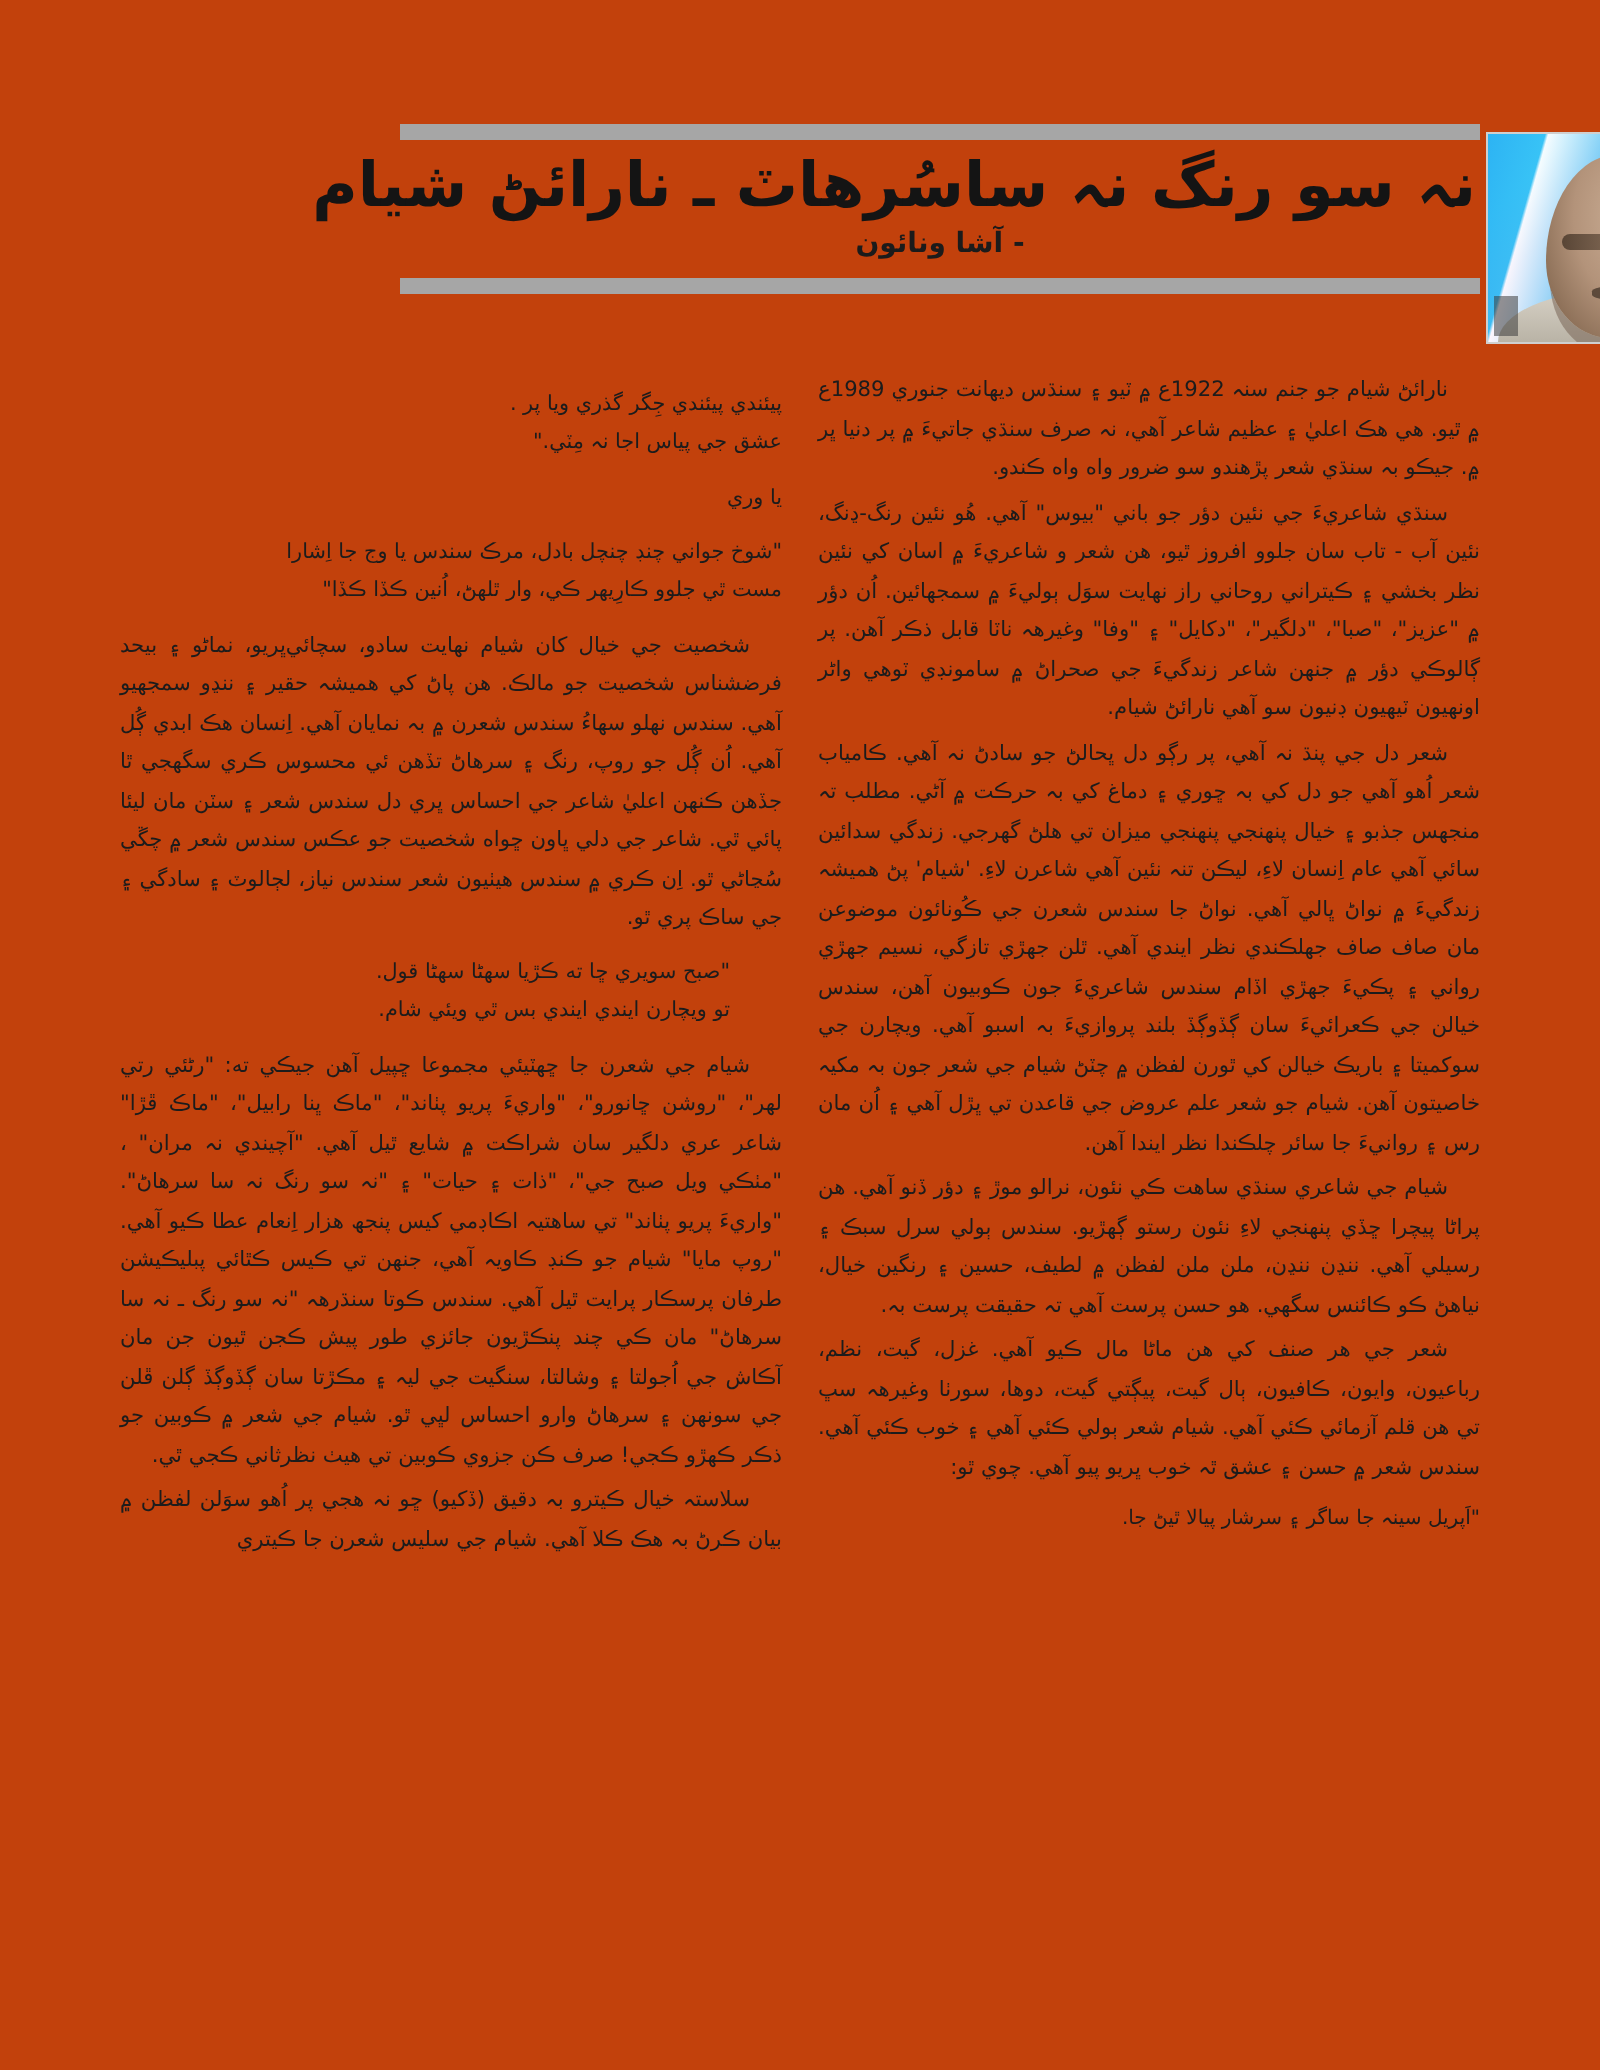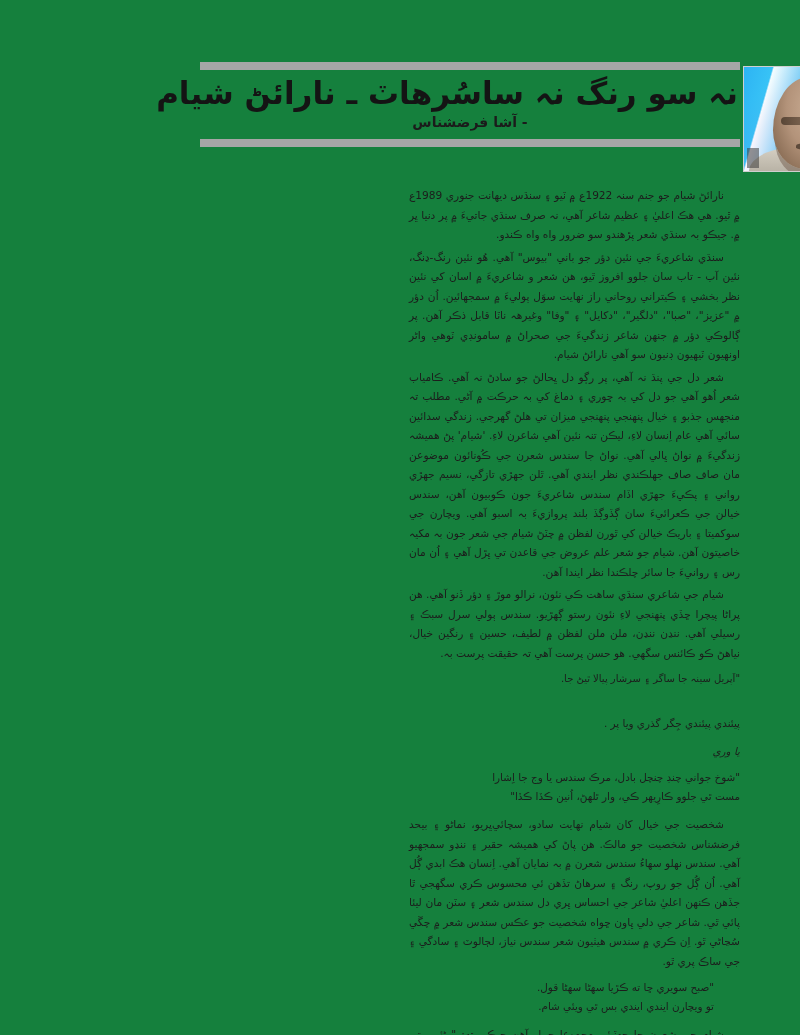--- a/index.html
+++ b/index.html
@@ -13,21 +13,21 @@
     height: 1035px;
     position: relative;
     font-family: "DejaVu Sans", "Liberation Sans", sans-serif;
     overflow: hidden;
   }
 
   
   .page {
     position: absolute;
     inset: 0;
-    background: #15803d;
+    background: #c2410c;
   }
 
   
   .masthead {
     position: absolute;
     left: 60px;
     top: 62px;
     width: 680px;
     height: 112px;
   }
@@ -164,21 +164,21 @@
   }
 
   
   .columns {
     position: absolute;
     left: 60px;
     top: 186px;
     width: 680px;
     height: 760px;
     display: flex;
-    flex-direction: column;
+    flex-direction: row;
     gap: 18px;
     direction: rtl;
   }
   .col {
     width: 331px;
     direction: rtl;
     text-align: justify;
     text-align-last: right;
     font-size: 10.6px;
     line-height: 19.5px;
@@ -203,21 +203,20 @@
     text-align: center;
     padding-left: 6px;
   }
   .verse .ln { display: block; white-space: nowrap; }
   .verse.spaced .ln { letter-spacing: .6px; }
   .orlabel {
     direction: rtl;
     text-align: left;
     font-size: 10.4px;
     margin: 2px 0 3px 0;
-    font-style: italic;
   }
   .verse-indent {
     padding-right: 26px;
     padding-left: 10px;
   }
   .tail-quote {
     direction: rtl;
     text-align: center;
     font-size: 10px;
     margin-top: 6px;
@@ -234,39 +233,41 @@
       <div class="portrait-box">
         <div class="shoulders"></div>
         <div class="head"></div>
         <div class="stamp"></div>
       </div>
     </div>
 
     <div class="title-block">
       <div class="rule"></div>
       <div class="headline">نہ سو رنگ نہ ساسُرهاٽ ـ نارائڻ شيام</div>
-      <div class="byline">- آشا فرضشناس</div>
+      <div class="byline">- آشا ونائون</div>
       <div class="rule bottom"></div>
     </div>
   </div>
 
   <div class="columns">
 
     <div class="col">
       <p>نارائڻ شيام جو جنم سنہ 1922ع ۾ ٽيو ۽ سنڌس ديهانت جنوري 1989ع ۾ ٿيو. هي هڪ اعليٰ ۽ عظيم شاعر آهي، نہ صرف سنڌي جاتي‌ءَ ۾ پر دنيا ڀر ۾. جيڪو بہ سنڌي شعر پڙهندو سو ضرور واه واه ڪندو.</p>
       <p>سنڌي شاعري‌ءَ جي نئين دؤر جو باني "بيوس" آهي. هُو نئين رنگ-ڍنگ، نئين آب - تاب سان جلوو افروز ٿيو، هن شعر و شاعري‌ءَ ۾ اسان کي نئين نظر بخشي ۽ ڪيتراني روحاني راز نهايت سوَل ٻولي‌ءَ ۾ سمجهائين. اُن دؤر ۾ "عزيز"، "صبا"، "دلگير"، "دکايل" ۽ "وفا" وغيرهہ ناٽا قابل ذڪر آهن. پر ڳالوڪي دؤر ۾ جنهن شاعر زندگي‌ءَ جي صحراڻ ۾ سامونڊي ٽوهي واڻر اونهيون ٽيهيون ڊنيون سو آهي نارائڻ شيام.</p>
       <p>شعر دل جي پنڌ نہ آهي، پر رڳو دل ڀحالڻ جو سادڻ نہ آهي. ڪامياب شعر اُهو آهي جو دل کي بہ ڇوري ۽ دماغ کي بہ حرڪت ۾ آڻي. مطلب تہ منجهس جذبو ۽ خيال پنهنجي پنهنجي ميزان تي هلڻ گهرجي. زندگي سدائين سائي آهي عام اِنسان لاءِ، ليڪن تنہ نئين آهي شاعرن لاءِ. 'شيام' پڻ هميشہ زندگي‌ءَ ۾ نواڻ ڀالي آهي. نواڻ جا سندس شعرن جي ڪُونائون موضوعن مان صاف صاف جهلڪندي نظر ايندي آهي. ٿلن جهڙي تازگي، نسيم جهڙي رواني ۽ پڪي‌ءَ جهڙي اڏام سندس شاعري‌ءَ جون ڪوبيون آهن، سندس خيالن جي ڪعرائي‌ءَ سان ڳڏوڳڏ بلند پروازي‌ءَ بہ اسبو آهي. ويچارن جي سوکميتا ۽ باريڪ خيالن کي ٿورن لفظن ۾ چٽڻ شيام جي شعر جون بہ مکيہ خاصيتون آهن. شيام جو شعر علم عروض جي قاعدن تي ڀڙل آهي ۽ اُن مان رس ۽ رواني‌ءَ جا سائر چلڪندا نظر ايندا آهن.</p>
       <p>شيام جي شاعري سنڌي ساهت ڪي نئون، نرالو موڙ ۽ دؤر ڏنو آهي. هن پراڻا پيچرا ڇڏي پنهنجي لاءِ نئون رستو ڳهڙيو. سندس ٻولي سرل سبڪ ۽ رسيلي آهي. ننڍن ننڍن، ملن ملن لفظن ۾ لطيف، حسين ۽ رنگين خيال، نياهڻ ڪو ڪائنس سگهي. هو حسن پرست آهي تہ حقيقت پرست بہ.</p>
+      <p>شعر جي هر صنف کي هن ماڻا مال ڪيو آهي. غزل، گيت، نظم، رباعيون، وايون، ڪافيون، ٻال گيت، پيڳتي گيت، دوها، سورٺا وغيرهہ سڀ تي هن قلم آزمائي ڪئي آهي. شيام شعر ٻولي ڪئي آهي ۽ خوب ڪئي آهي. سندس شعر ۾ حسن ۽ عشق ٿہ خوب ڀريو پيو آهي. چوي ٿو:</p>
       <div class="tail-quote">"اَپريل سينہ جا ساگر ۽ سرشار پيالا ٿيڻ جا.</div>
     </div>
 
     <div class="col">
 
       <div class="verse right-pull spaced">
         <span class="ln">پيئندي پيئندي جِگر گذري ويا پر .</span>
+        <span class="ln">عشق جي پياس اجا نہ مِٽي."</span>
       </div>
 
       <div class="orlabel">يا وري</div>
 
       <div class="verse">
         <span class="ln">"شوخ جواني چنڊ چنچل بادل، مرڪ سندس يا وج جا اِشارا</span>
         <span class="ln">مست ٿي جلوو ڪارِيهر ڪي، وار ٿلهڻ، اُنين ڪڏا ڪڏا"</span>
       </div>
 
       <p>شخصيت جي خيال کان شيام نهايت سادو، سچائي‌ڀريو، نماڻو ۽ بيحد فرضشناس شخصيت جو مالڪ. هن پاڻ کي هميشہ حقير ۽ ننڍو سمجهيو آهي. سندس نهلو سهاءُ سندس شعرن ۾ بہ نمايان آهي. اِنسان هڪ ابدي ڳُل آهي. اُن ڳُل جو روپ، رنگ ۽ سرهاڻ تڏهن ئي محسوس ڪري سگهجي ٿا جڏهن ڪنهن اعليٰ شاعر جي احساس ڀري دل سندس شعر ۽ سٽن مان ليئا پائي ٿي. شاعر جي دلي ڀاون ڇواه شخصيت جو عڪس سندس شعر ۾ چڱي سُڃاڻي ٿو. اِن ڪري ۾ سندس هيٺيون شعر سندس نياز، لڄالوٽ ۽ سادگي ۽ جي ساڪ پري ٿو.</p>

